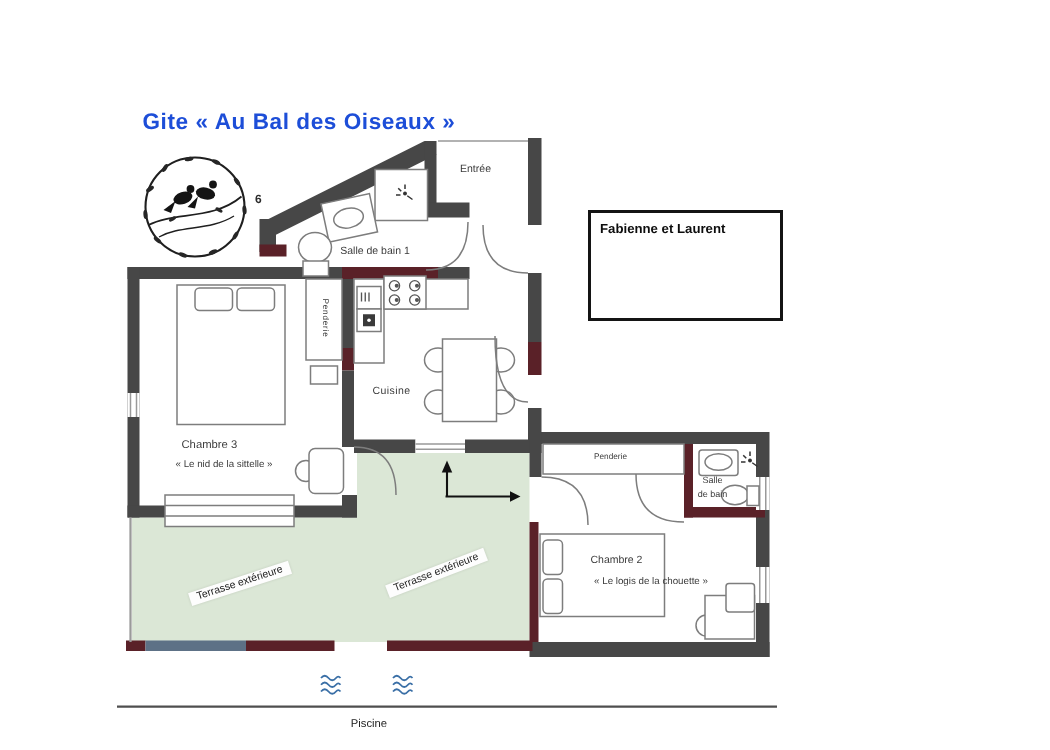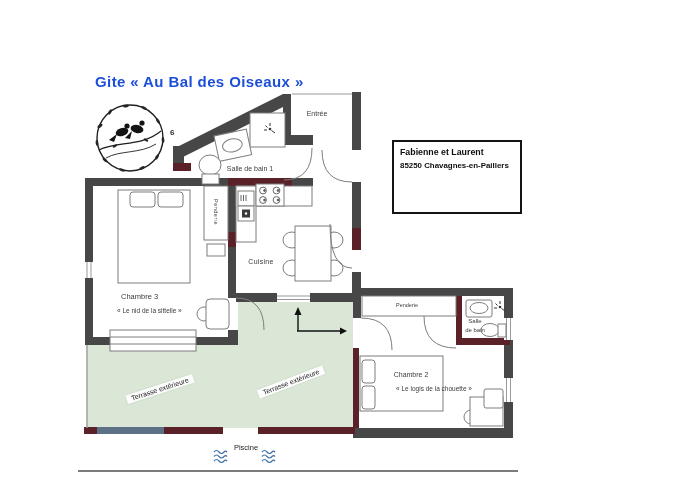--- a/index.html
+++ b/index.html
@@ -16,21 +16,21 @@
   #lbl-cuisine{left:261px;top:261px;font-size:7px;letter-spacing:.3px;}
   #lbl-chambre1{left:121px;top:296px;font-size:7.5px;transform:translate(0,-50%);}
   #lbl-chambre1-name{left:117px;top:310px;font-size:6.5px;transform:translate(0,-50%);}
   .terr{font-size:7px;color:#222;background:#fdfdfd;padding:1px 5px;box-shadow:0 0 2px rgba(0,0,0,.12);}
   #lbl-terr-left{left:160px;top:389px;transform:translate(-50%,-50%) rotate(-18deg);}
   #lbl-terr-right{left:291px;top:382px;transform:translate(-50%,-50%) rotate(-21deg);}
   #lbl-penderie2{left:407px;top:305px;font-size:5.5px;}
   #lbl-sdb2{left:475px;top:326px;font-size:6px;text-align:center;line-height:1.5;}
   #lbl-chambre2{left:411px;top:374px;font-size:7px;}
   #lbl-chambre2-name{left:434px;top:388px;font-size:6.5px;}
-  #lbl-piscine{left:246px;top:447px;font-size:7.5px;color:#222;}
+  #lbl-piscine{left:246px;top:482px;font-size:7.5px;color:#222;}
   #contact{position:absolute;left:392px;top:140px;width:130px;height:74px;box-sizing:border-box;
            background:#fff;border:2px solid #141414;padding:4px 5px 0 6px;}
   #contact .cl{font-size:8.8px;font-weight:bold;color:#0d0d0d;line-height:13px;white-space:nowrap;}
   #contact .cl.small{font-size:7.9px;}
   #contact .cl.tel{letter-spacing:.6px;}
 </style>
 </head>
 <body>
 
 <div id="page">
@@ -253,16 +253,15 @@
   <div id="lbl-sdb2" class="lbl ctr">
     <span>Salle</span><br>
     <span>de bain</span>
   </div>
   <div id="lbl-chambre2" class="lbl ctr">Chambre 2</div>
   <div id="lbl-chambre2-name" class="lbl ctr">« Le logis de la chouette »</div>
   <div id="lbl-piscine" class="lbl ctr">Piscine</div>
 
   <div id="contact">
     <div class="cl">Fabienne et Laurent</div>
-    <div class="cl small">85250 Chavagnes-en-Paillers</div>
   </div>
 
 </div>
 
 </body></html>

